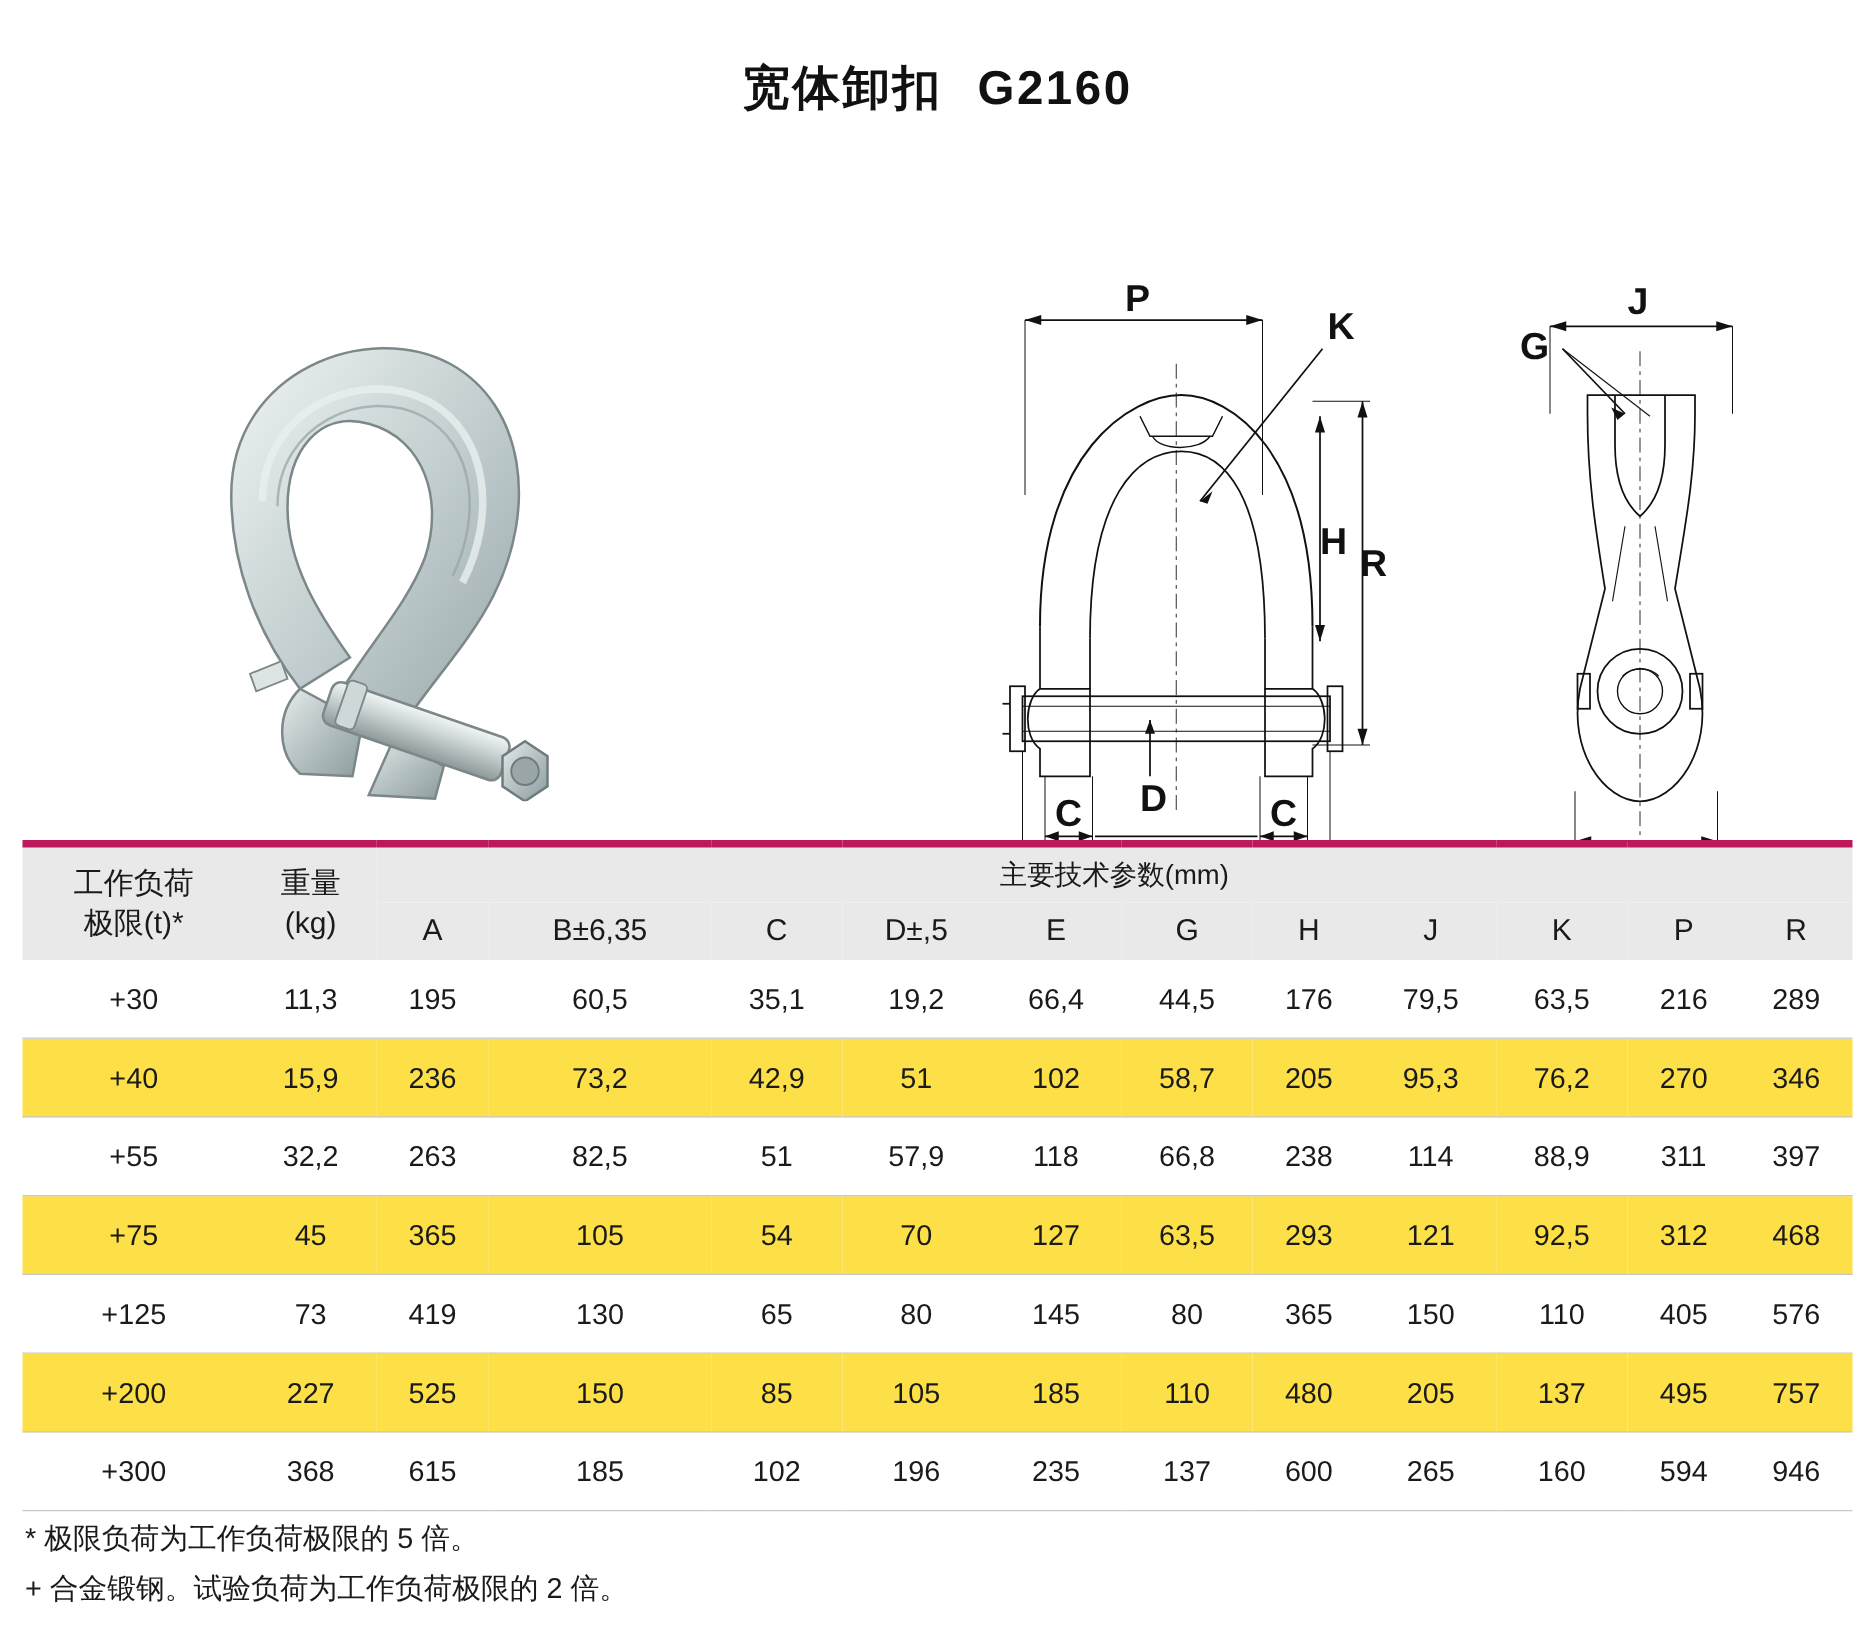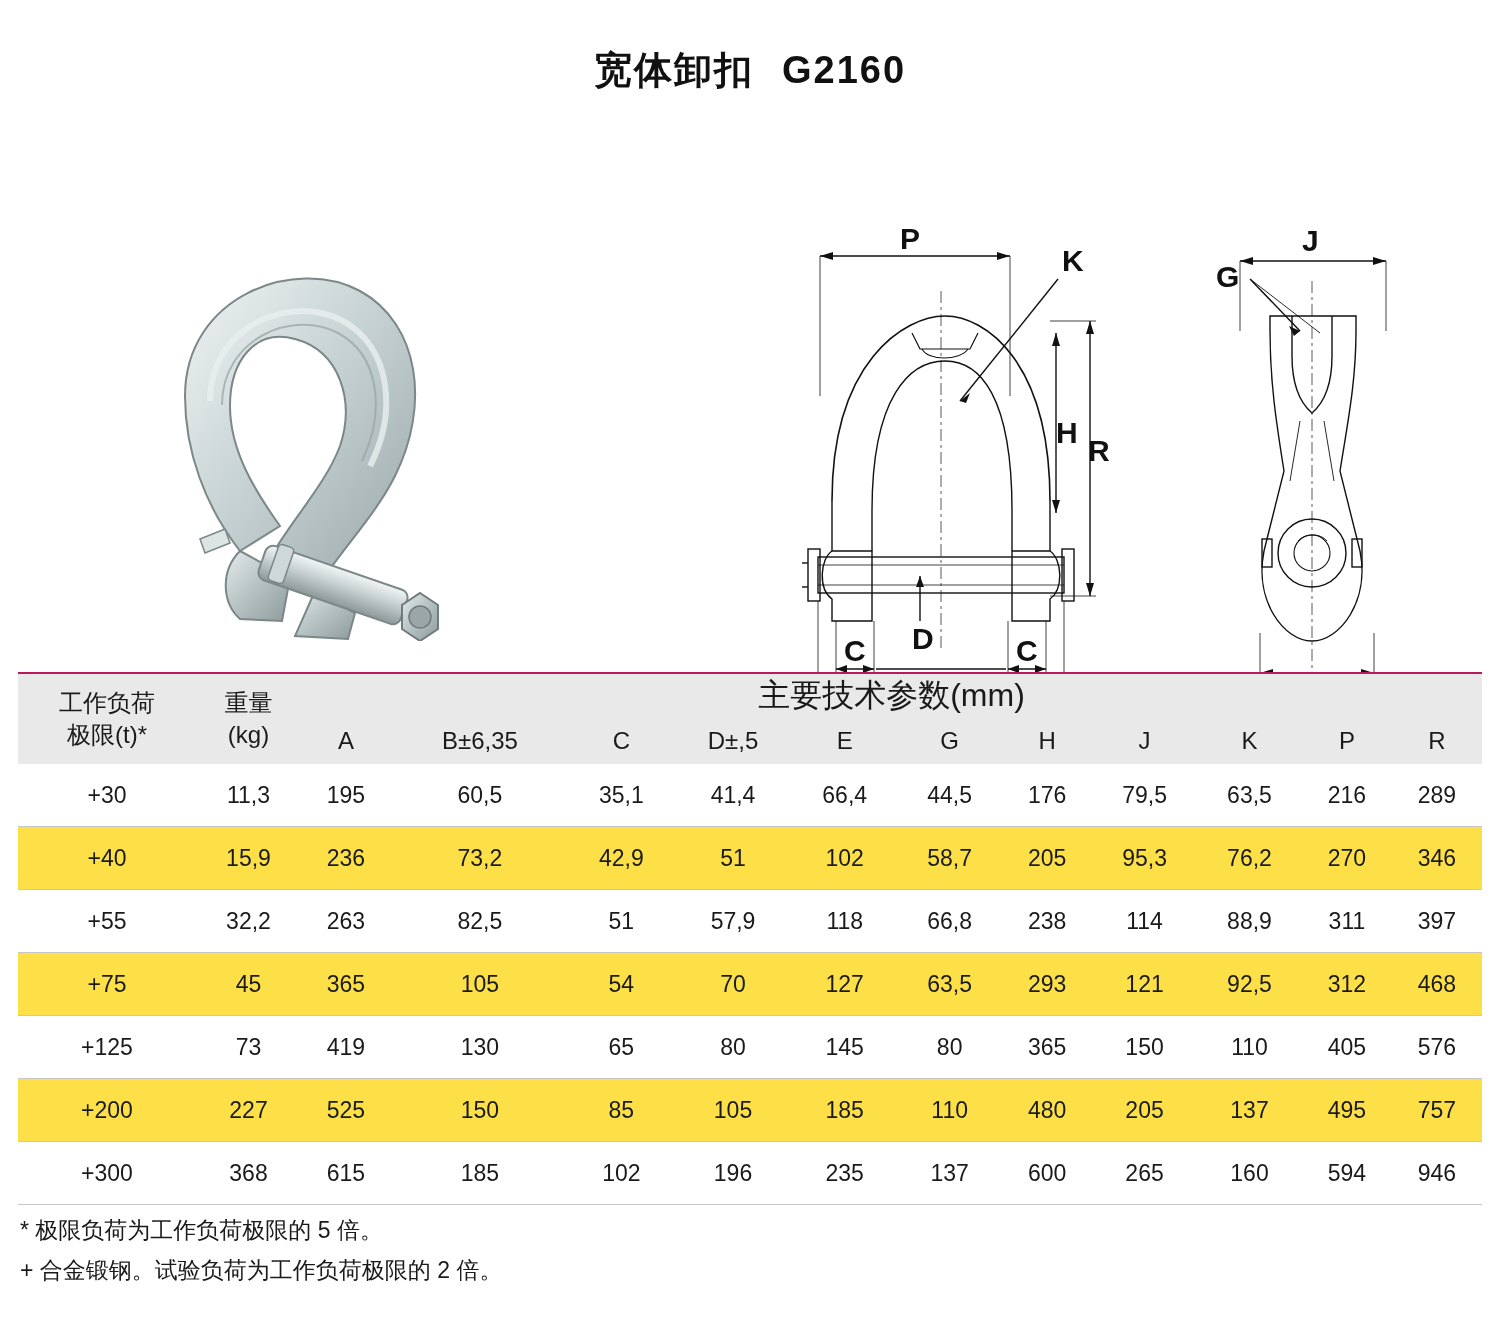--- a/index.html
+++ b/index.html
@@ -80,31 +80,31 @@
     background: #fde047;
   }
   .row-plain td {
     background: #ffffff;
   }
   table.spec tbody tr td {
     height: 62px;
     border-bottom: 1px solid #c7c7c7;
   }
   table.spec thead tr:first-child th {
-    border-top: 2px solid #be185d;
+    border-top: 6px solid #be185d;
   }
   .th-left {
     width: 178px;
   }
   .th-weight {
     width: 105px;
   }
   .group-head {
     height: 44px;
-    font-size: 32px;
+    font-size: 22px;
     border-bottom: 1px solid #c7c7c7;
   }
   .sub-head {
     height: 46px;
     font-size: 24px;
     border-bottom: 1px solid #c7c7c7;
   }
   .corner-cell {
     font-size: 24px;
     line-height: 1.35;
@@ -338,21 +338,21 @@
           <th class="sub-head">R</th>
         </tr>
       </thead>
       <tbody>
         <tr class="row-plain">
           <td>+30</td>
           <td>11,3</td>
           <td>195</td>
           <td>60,5</td>
           <td>35,1</td>
-          <td>41,4</td>
+          <td>19,2</td>
           <td>66,4</td>
           <td>44,5</td>
           <td>176</td>
           <td>79,5</td>
           <td>63,5</td>
           <td>216</td>
           <td>289</td>
         </tr>
         <tr class="row-band">
           <td>+40</td>

